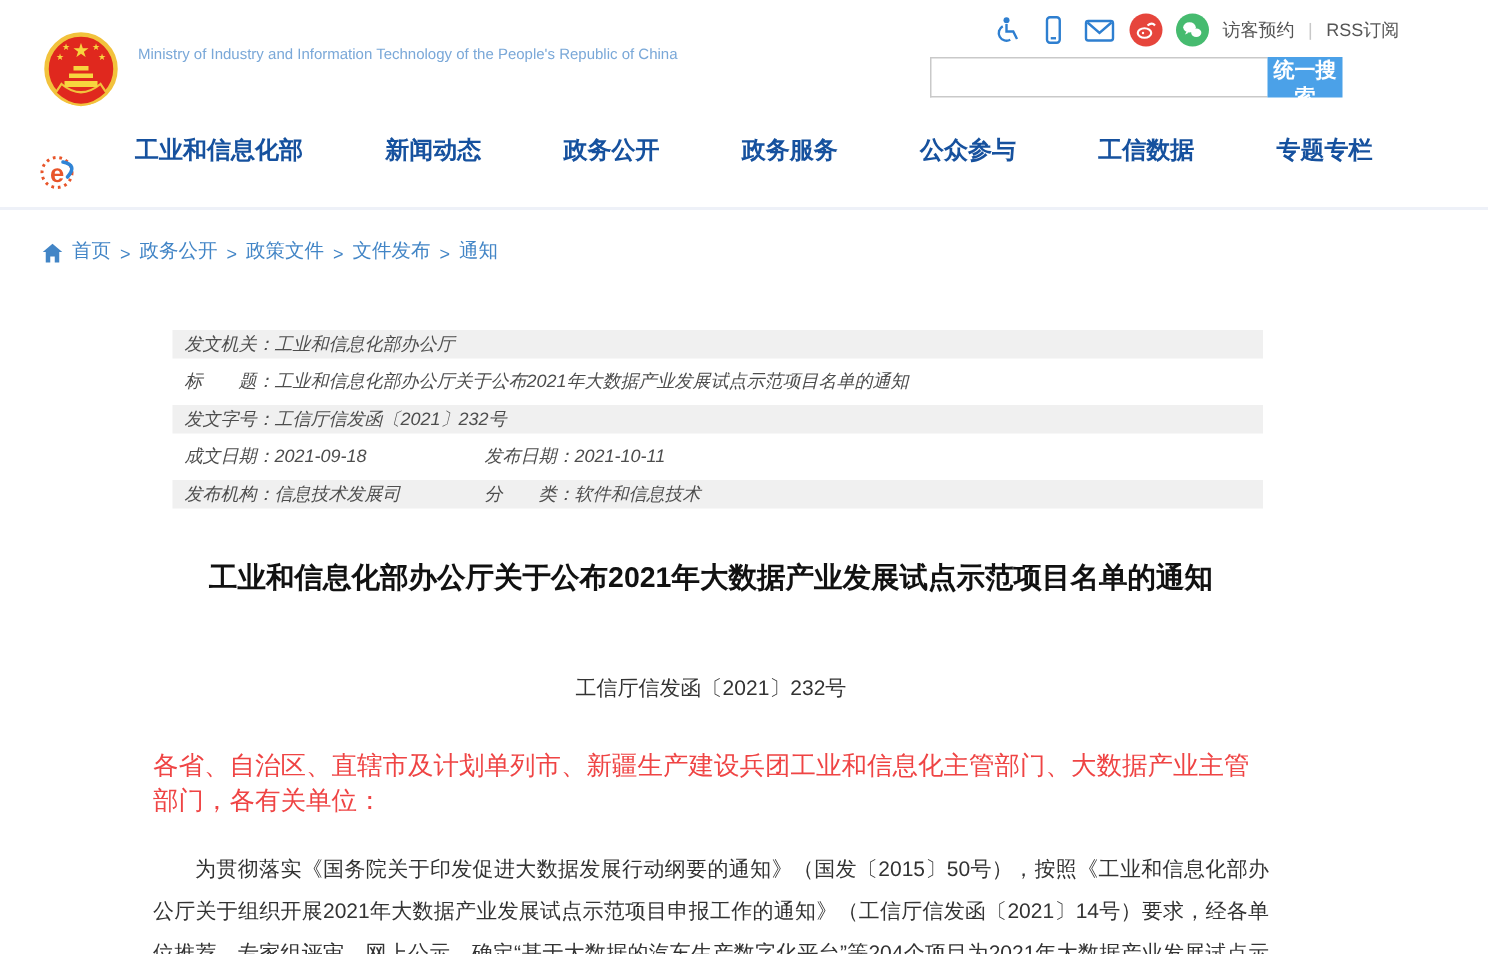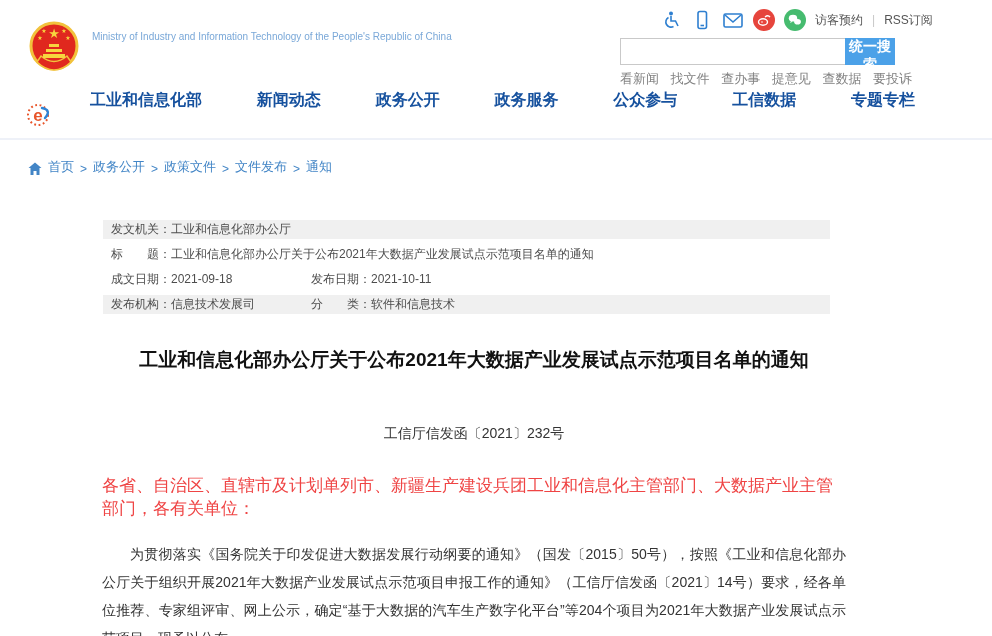--- a/index.html
+++ b/index.html
@@ -35,21 +35,21 @@
   .nav-items { position:absolute; left:90px; right:77px; top:0; height:50px; display:flex; justify-content:space-between; }
   .nav-item { font-size:16px; font-weight:bold; color:#16519e; cursor:pointer; white-space:nowrap; }
 
   
   .breadcrumb { position:absolute; left:28px; top:158px; display:flex; align-items:flex-end; gap:6px; font-size:13px; color:#4285c6; }
   .crumb { cursor:pointer; }
   .crumb-sep { color:#4285c6; font-size:12px; }
 
   
   .content { position:absolute; left:102px; top:220px; width:744px; }
-  .meta-table { width:727px; margin-left:1px; }
+  .meta-table { width:727px; margin-left:13px;font-style:italic; }
   .meta-row { position:relative; height:19px; line-height:19px; margin-bottom:6px; font-size:12px; color:#4d4d4d; padding-left:8px; white-space:nowrap; }
   .meta-row.shaded { background:#f0f0f0; }
   .meta-cell2 { position:absolute; left:208px; top:0;text-align:center; }
 
   .doc-title { margin-top:33px; text-align:center; font-size:19px; font-weight:bold; color:#111; }
   .doc-number { margin-top:52px; text-align:center; font-size:14px; color:#333; }
   .salutation { margin-top:31px; font-size:17px; color:#ef4444; }
   .doc-paragraph { margin-top:20px; font-size:14px; color:#333; line-height:28px; text-indent:2em; text-align:justify; }
 </style>
 </head>
@@ -113,28 +113,20 @@
       <a class="u-link">访客预约</a>
       <span class="u-sep">|</span>
       <a class="u-link">RSS订阅</a>
     </div>
 
     <div class="search-row">
       <input class="search-input" type="text" placeholder="" style="">
       <button class="search-btn">统一搜索</button>
     </div>
 
-    <div class="quick-links">
-      <span>看新闻</span>
-      <span>找文件</span>
-      <span>查办事</span>
-      <span>提意见</span>
-      <span>查数据</span>
-      <span>要投诉</span>
-    </div>
   </header>
 
   <nav class="main-nav">
     <svg class="nav-logo" viewBox="0 0 28 28">
       <circle cx="12" cy="15" r="10" fill="none" stroke="#e8552a" stroke-width="2" stroke-dasharray="1.8 2.6"></circle>
       <text x="12" y="21" font-size="17" font-weight="bold" text-anchor="middle" fill="#e8552a">e</text>
       <path d="M16 8 Q26 10 19 18" fill="none" stroke="#2f84d6" stroke-width="2.4" stroke-linecap="round"></path>
     </svg>
     <div class="nav-items">
       <span class="nav-item">工业和信息化部</span>
@@ -164,20 +156,23 @@
 
   <main class="content">
 
     <div class="meta-table">
       <div class="meta-row shaded">
         <span>发文机关：</span><span>工业和信息化部办公厅</span>
       </div>
       <div class="meta-row">
         <span>标　　题：</span><span>工业和信息化部办公厅关于公布2021年大数据产业发展试点示范项目名单的通知</span>
       </div>
+      <div class="meta-row shaded">
+        <span>发文字号：</span><span>工信厅信发函〔2021〕232号</span>
+      </div>
       <div class="meta-row">
         <span>成文日期：</span><span>2021-09-18</span>
         <span class="meta-cell2"><span>发布日期：</span><span>2021-10-11</span></span>
       </div>
       <div class="meta-row shaded">
         <span>发布机构：</span><span>信息技术发展司</span>
         <span class="meta-cell2"><span>分　　类：</span><span>软件和信息技术</span></span>
       </div>
     </div>
 

